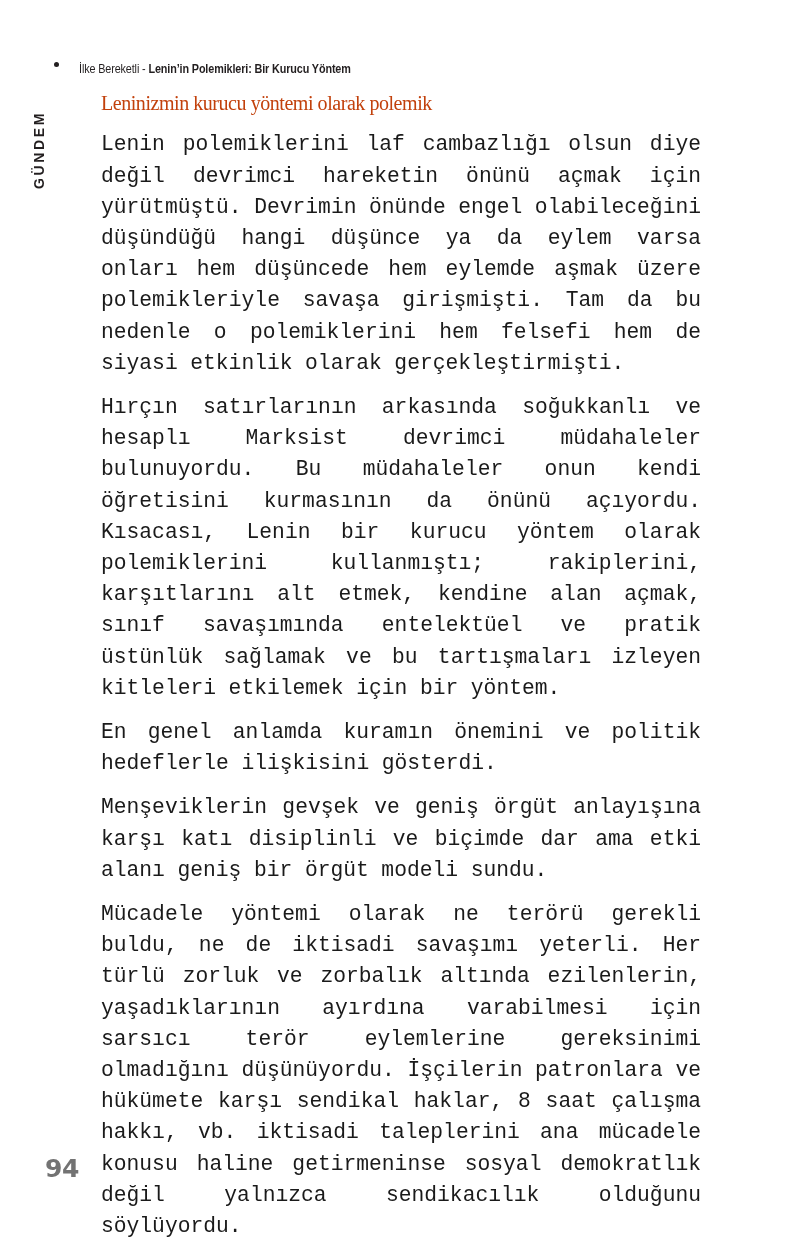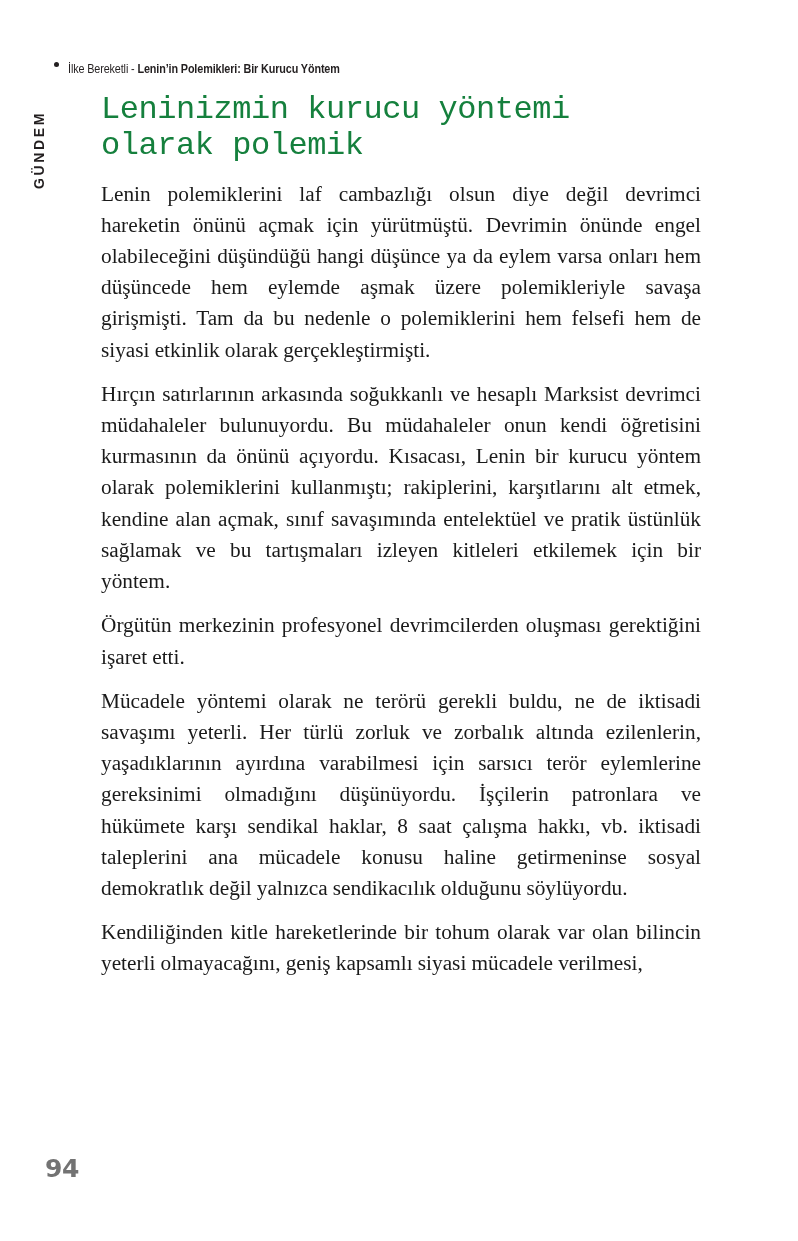--- a/index.html
+++ b/index.html
@@ -17,21 +17,21 @@
     box-sizing: border-box;
   }
 
   
   .running-head {
     position: absolute;
     left: 54px;
     top: 61px;
     display: flex;
     align-items: center;
-    gap: 9px;
+    gap: 20px;
     white-space: nowrap;
   }
 
   .rh-bullet {
     width: 5px;
     height: 5px;
     border-radius: 50%;
     background: #231f20;
     position: relative;
     top: -4px;
@@ -76,31 +76,31 @@
 
   
   .column {
     position: absolute;
     left: 101px;
     top: 92px;
     width: 600px;
   }
 
   .article-title {
-    font-family: Liberation Mono, monospace;
+    font-family: Liberation Serif, serif;
     font-weight: 400;
-    font-size: 32px;
+    font-size: 20px;
     line-height: 1.12;
     letter-spacing: -0.45px;
-    color: #15803d;
+    color: #c2410c;
     margin: 0 0 15px 0;
   }
 
   .body-par {
-    font-family: Liberation Serif, serif;
+    font-family: Liberation Mono, monospace;
     font-size: 21.3px;
     line-height: 31.2px;
     color: #1a1a1a;
     text-align: justify;
     text-justify: inter-word;
     margin: 0 0 13px 0;
     hyphens: manual;
     word-spacing: -0.2px;
   }
 
@@ -131,21 +131,22 @@
   <div class="section-tab">
     <span class="section-tab-label">GÜNDEM</span>
   </div>
 
   <div class="column">
 
     <h1 class="article-title">Leninizmin kurucu yöntemi olarak polemik</h1>
 
     <p class="body-par">Lenin polemiklerini laf cambazlığı olsun diye değil devrimci hareketin önünü açmak için yürütmüştü. Devrimin önünde engel olabileceğini düşündüğü hangi düşünce ya da eylem varsa onları hem düşüncede hem eylemde aşmak üzere polemikleriyle savaşa girişmişti. Tam da bu nedenle o polemiklerini hem felsefi hem de siyasi etkinlik olarak gerçekleştirmişti.</p>
     <p class="body-par">Hırçın satırlarının arkasında soğukkanlı ve hesaplı Marksist devrimci müdahaleler bulunuyordu. Bu müdahaleler onun kendi öğretisini kurmasının da önünü açıyordu. Kısacası, Lenin bir kurucu yöntem olarak polemiklerini kullanmıştı; rakiplerini, karşıtlarını alt etmek, kendine alan açmak, sınıf savaşımında entelektüel ve pratik üstünlük sağlamak ve bu tartışmaları izleyen kitleleri etkilemek için bir yöntem.</p>
-    <p class="body-par">Örgütün merkezinin profesyonel devrimcilerden oluşması gerektiğini işaret etti.</p>
+    <p class="body-par">En genel anlamda kuramın önemini ve politik hedeflerle ilişkisini gösterdi.</p>
+    <p class="body-par">Menşeviklerin gevşek ve geniş örgüt anlayışına karşı katı disiplinli ve biçimde dar ama etki alanı geniş bir örgüt modeli sundu.</p>
     <p class="body-par">Mücadele yöntemi olarak ne terörü gerekli buldu, ne de iktisadi savaşımı yeterli. Her türlü zorluk ve zorbalık altında ezilenlerin, yaşadıklarının ayırdına varabilmesi için sarsıcı terör eylemlerine gereksinimi olmadığını düşünüyordu. İşçilerin patronlara ve hükümete karşı sendikal haklar, 8 saat çalışma hakkı, vb. iktisadi taleplerini ana mücadele konusu haline getirmeninse sosyal demokratlık değil yalnızca sendikacılık olduğunu söylüyordu.</p>
     <p class="body-par">Kendiliğinden kitle hareketlerinde bir tohum olarak var olan bilincin yeterli olmayacağını, geniş kapsamlı siyasi mücadele verilmesi,</p>
 
   </div>
 
   <div class="folio">94</div>
 
 </div>
 
 </body></html>

